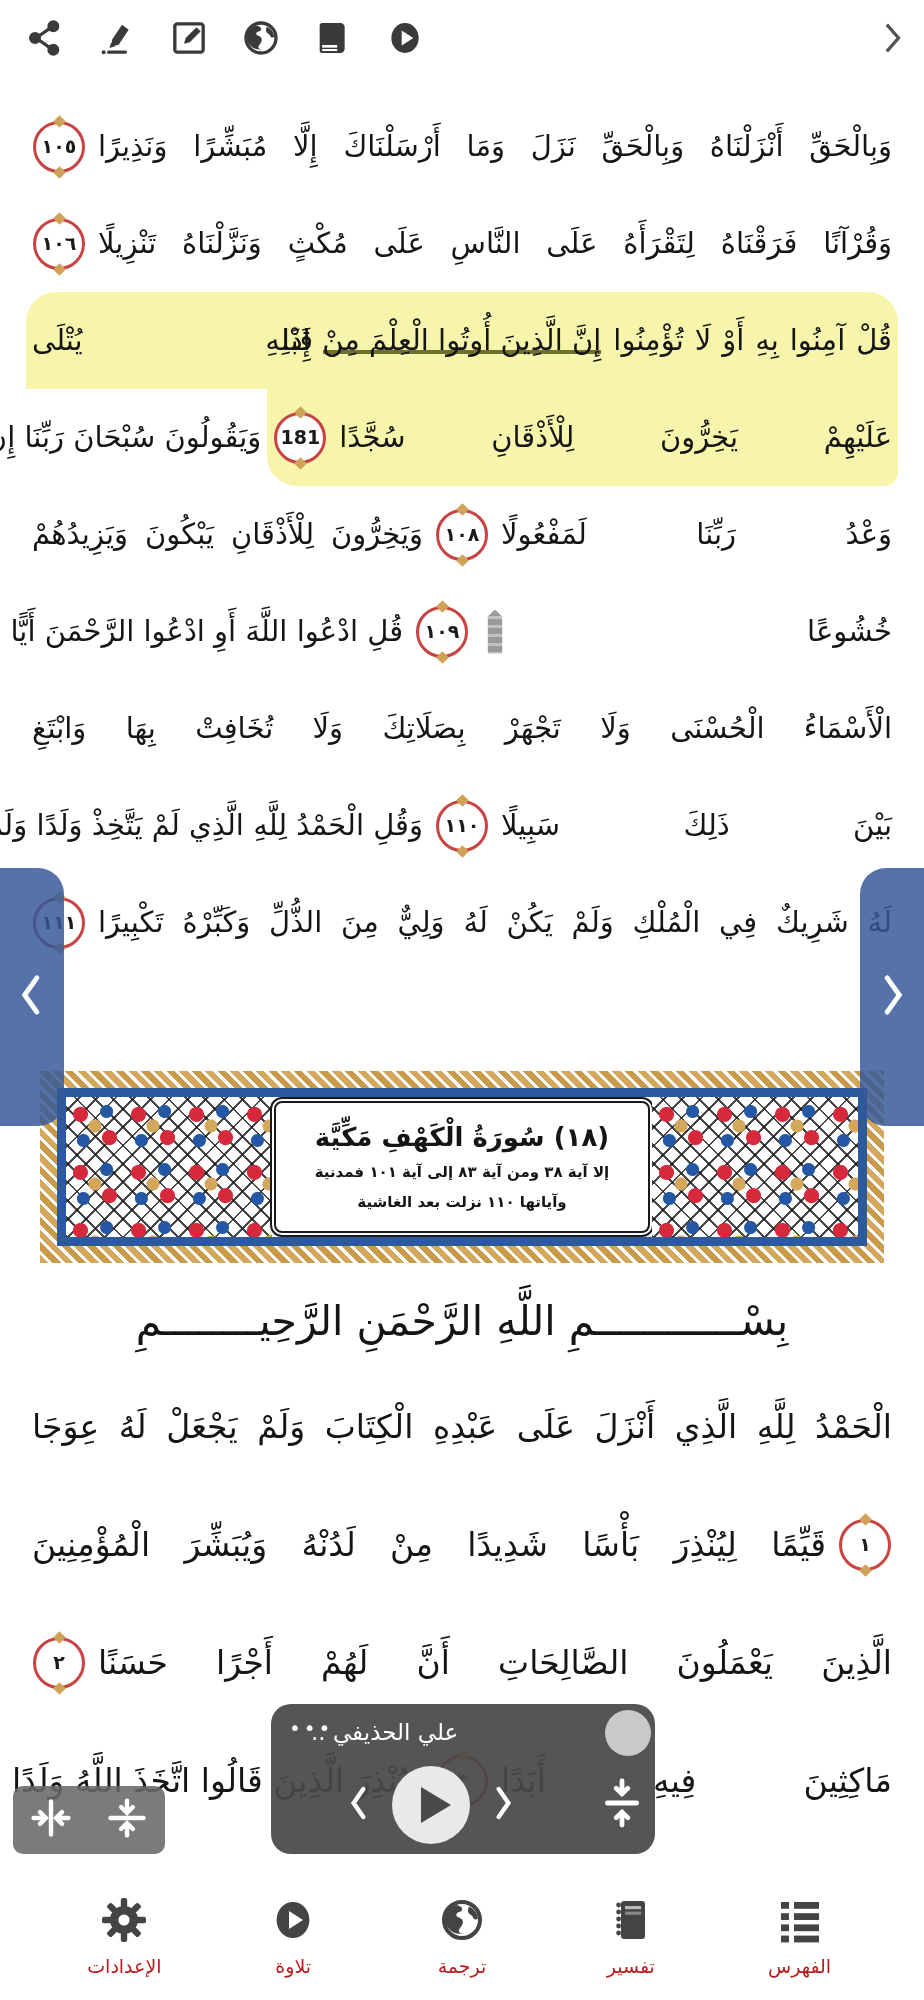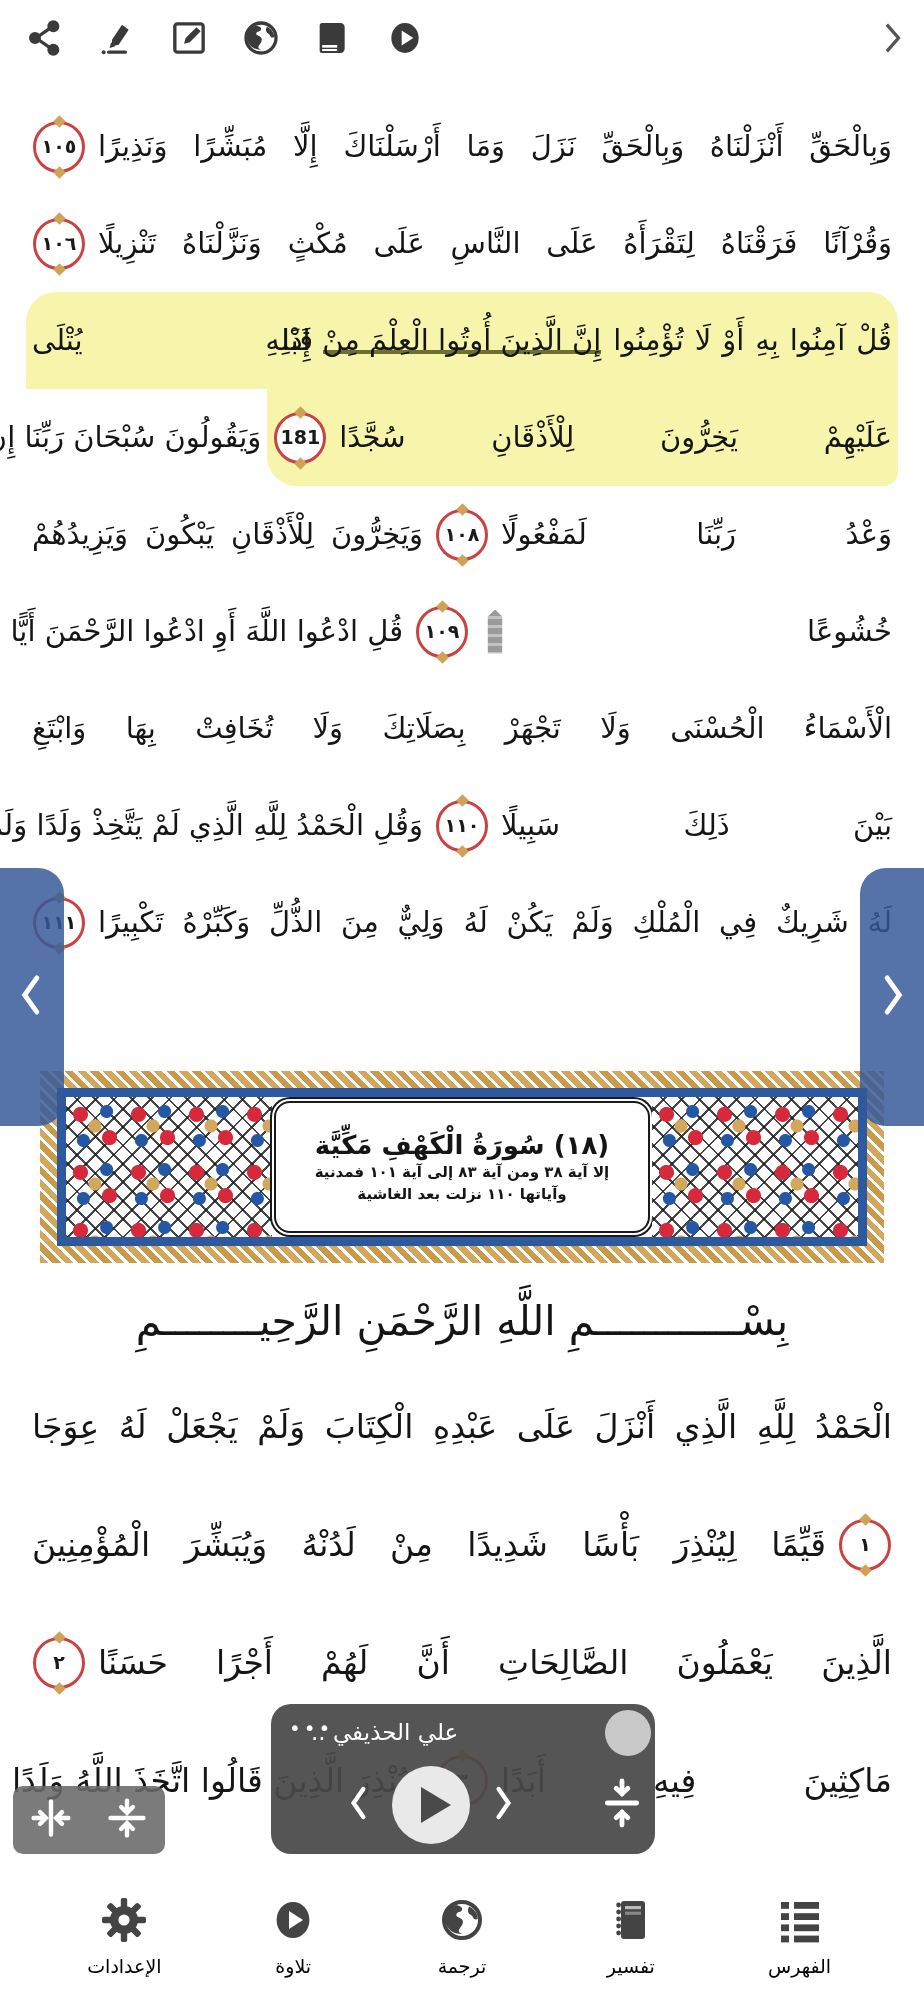--- a/index.html
+++ b/index.html
@@ -39,22 +39,22 @@
   .ornament{flex:1;background-color:#fff;background-image:
     radial-gradient(circle at 25% 30%,#d6293b 0 7px,transparent 8px),
     radial-gradient(circle at 75% 70%,#d6293b 0 7px,transparent 8px),
     radial-gradient(circle at 70% 25%,#2458a5 0 6px,transparent 7px),
     radial-gradient(circle at 30% 75%,#2458a5 0 6px,transparent 7px),
     radial-gradient(circle at 50% 50%,#d3a75c 0 6px,transparent 7px),
     repeating-linear-gradient(45deg,rgba(25,25,25,.8) 0 2px,transparent 2px 13px),
     repeating-linear-gradient(-45deg,rgba(25,25,25,.8) 0 2px,transparent 2px 13px);
     background-size:58px 58px,58px 58px,58px 58px,58px 58px,58px 58px,auto auto,auto auto;}
   .cartouche{flex:0 0 372px;margin:4px 2px;background:#fff;border:2px solid #1a1a1a;
-    box-shadow:0 0 0 2px #fff,0 0 0 4px #1a1a1a;border-radius:16px;
-    display:flex;flex-direction:column;align-items:center;justify-content:center;gap:2px;}
+    box-shadow:0 0 0 2px #fff,0 0 0 4px #1a1a1a;border-radius:8px;
+    display:flex;flex-direction:column;align-items:center;justify-content:center;gap:10px;}
   .sh-title{font-size:26px;font-weight:bold;}
   .sh-sub{font-size:15px;font-weight:bold;line-height:1.35;}
 
   .bismillah{height:95px;display:flex;align-items:center;justify-content:center;
     font-size:41px;margin-top:10px;}
 
   
   .page-nav{position:absolute;top:868px;width:64px;height:258px;background:rgba(52,88,153,.84);
     display:flex;align-items:center;justify-content:center;z-index:20;}
   .page-nav svg{width:30px;height:44px;}
@@ -82,21 +82,21 @@
   
   .fit-widget{position:absolute;left:13px;top:1786px;width:152px;height:68px;border-radius:10px;
     background:rgba(105,105,105,.88);display:flex;align-items:center;justify-content:space-around;z-index:25;}
   .fit-widget svg{width:44px;height:48px;}
 
   
   .bottom-nav{position:absolute;left:0;right:0;bottom:0;height:104px;background:#fff;display:flex;
     align-items:flex-start;justify-content:space-around;padding:6px 40px 0 40px;z-index:40;}
   .bn-item{display:flex;flex-direction:column;align-items:center;gap:7px;width:130px;}
   .bn-item svg{width:48px;height:48px;}
-  .bn-label{font-size:19px;color:#000000;}
+  .bn-label{font-size:19px;color:#b91c1c;}
 </style>
 </head>
 <body>
 
 <div class="screen">
 
   <div class="toolbar">
     <div class="tb-btn">
       <span><svg viewBox="0 0 24 24" fill="none" stroke="#3a3a3a" stroke-width="2">
         <circle cx="17" cy="5" r="2.6" fill="#3a3a3a"></circle>

